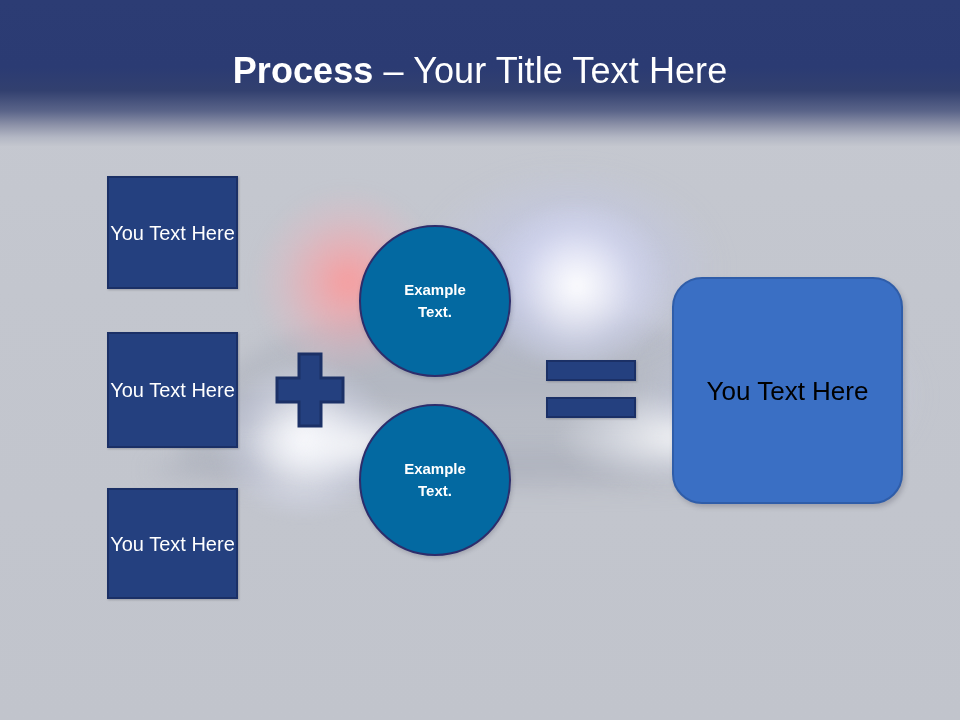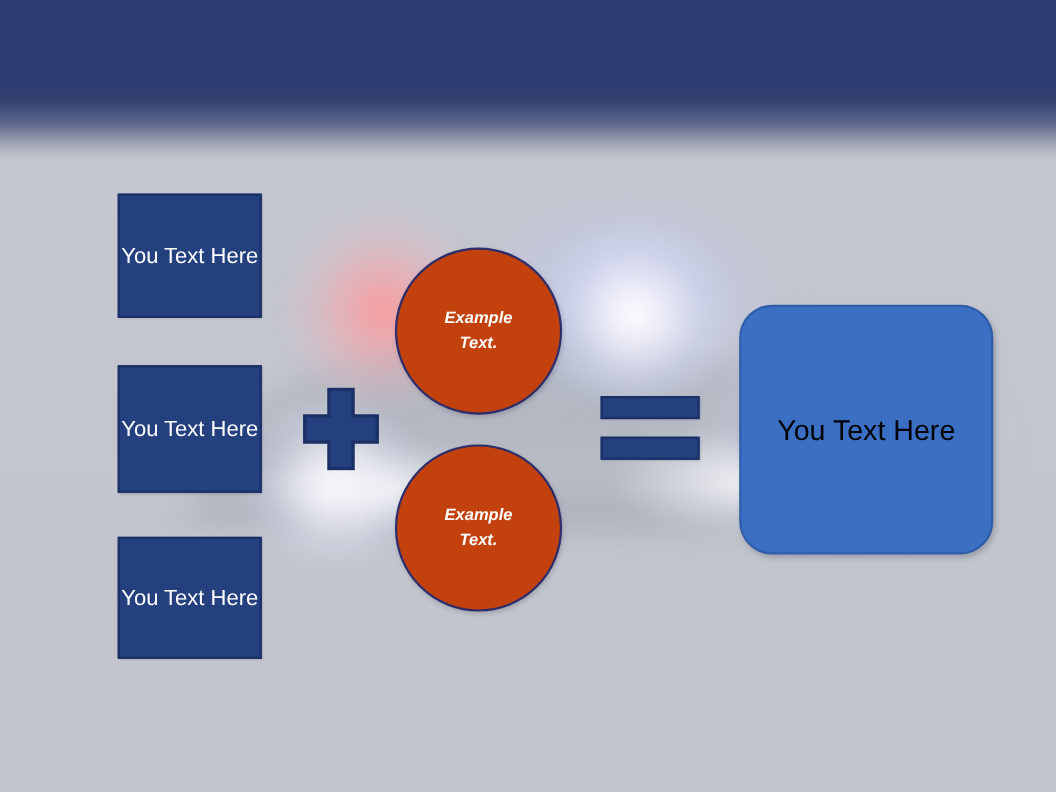--- a/index.html
+++ b/index.html
@@ -235,32 +235,31 @@
     height: 76px;
   }
 
   
   .circle {
     position: absolute;
     left: 359px;
     width: 152px;
     height: 152px;
     border-radius: 50%;
-    background: #c2410c;
+    background: #0369a1;
     border: 2px solid #2d2d6b;
     box-sizing: border-box;
     display: flex;
     flex-direction: column;
     align-items: center;
     justify-content: center;
     color: #ffffff;
     font-size: 15px;
     line-height: 22px;
     font-weight: 700;
-    font-style: italic;
     text-align: center;
     box-shadow: 1px 2px 4px rgba(60,60,80,0.25);
   }
   #circle-top    { top: 225px; }
   #circle-bottom { top: 404px; }
 
   
   #equals-sign {
     position: absolute;
     left: 546px;
@@ -318,20 +317,21 @@
   <div class="glow glow-red"></div>
   <div class="glow glow-white-top"></div>
   <div class="glow glow-blue-right"></div>
   <div class="glow glow-white-left"></div>
   <div class="glow glow-white-left2"></div>
   <div class="glow glow-white-right"></div>
   <div class="glow-streak"></div>
   <div class="glow-streak-r"></div>
 
   <div id="header"></div>
+  <div id="title"><span class="strong">Process</span><span class="light"> – Your Title Text Here</span></div>
 
   <div class="left-box" id="left-box-1">
     <span>You Text Here</span>
   </div>
   <div class="left-box" id="left-box-2">
     <span>You Text Here</span>
   </div>
   <div class="left-box" id="left-box-3">
     <span>You Text Here</span>
   </div>

